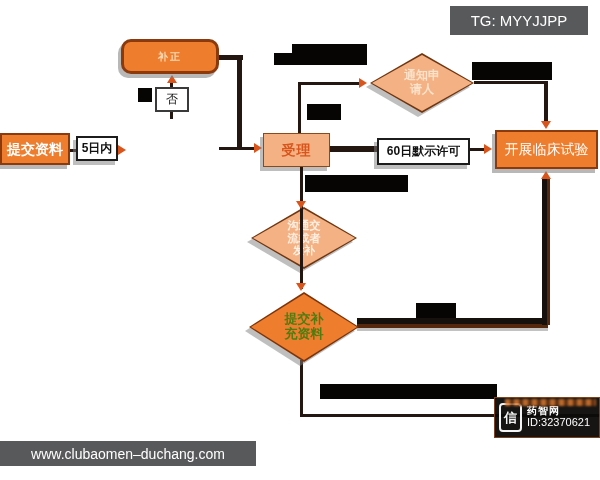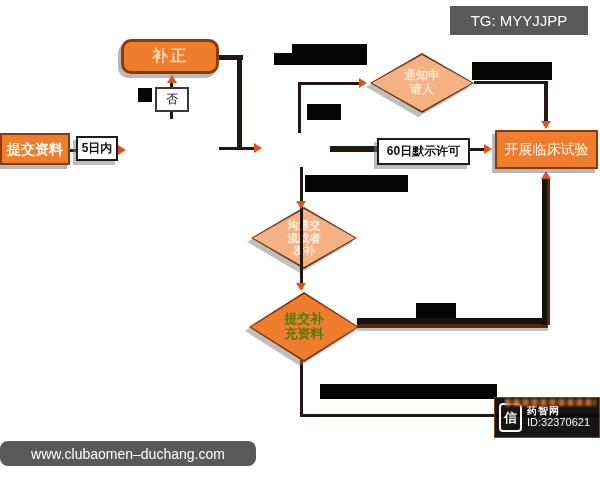--- a/index.html
+++ b/index.html
@@ -128,27 +128,30 @@
   <div class="node orange-box" style="left:0px;top:133px;width:70px;height:32px;">
     <span class="label" style="color:#ffffff;font-weight:bold;font-size:14px;">提交资料</span>
   </div>
 
   <div class="node white-box" style="left:76px;top:136px;width:42px;height:25px;">
     <span class="label" style="color:#111111;font-weight:600;font-size:12px;">5日内</span>
   </div>
 
 
   <div class="node orange-box" style="left:121px;top:39px;width:98px;height:35px;border-radius:10px;border-width:3px;">
-    <span class="label" style="color:#F8D9B4;font-weight:bold;font-size:16px;letter-spacing:2px;">补正</span>
+    <span class="label" style="color:#F8D9B4;font-weight:bold;font-size:10px;letter-spacing:2px;">补正</span>
   </div>
 
   <div class="node white-box" style="left:155px;top:87px;width:34px;height:25px;border-color:#3a3a3a;box-shadow:none;">
     <span class="label" style="color:#111111;font-size:12px;">否</span>
   </div>
 
+  <div class="node peach-box" style="left:263px;top:133px;width:67px;height:34px;">
+    <span class="label" style="color:#D9551C;font-weight:bold;font-size:14px;letter-spacing:1px;">受理</span>
+  </div>
 
   <div class="node white-box" style="left:377px;top:138px;width:93px;height:27px;">
     <span class="label" style="color:#111111;font-weight:600;font-size:12px;">60日默示许可</span>
   </div>
 
   <div class="node orange-box" style="left:495px;top:130px;width:103px;height:39px;z-index:5;">
     <span class="label" style="color:#ffffff;font-weight:normal;font-size:14px;">开展临床试验</span>
   </div>
 
   <div class="diamond" style="left:370px;top:53px;width:104px;height:60px;z-index:4;">
@@ -170,21 +173,21 @@
     <div class="d-border" style="background:#7d3408;"></div>
     <div class="d-fill" style="background:#EE7D2E;"></div>
     <div class="d-label" style="color:#4d7c0f;font-weight:bold;font-size:13px;">提交补
 充资料</div>
   </div>
 
   <div class="gray-bar" style="left:450px;top:6px;width:138px;height:29px;font-size:15px;">
     <span>TG: MYYJJPP</span>
   </div>
 
-  <div class="gray-bar" style="left:0px;top:441px;width:256px;height:25px;font-size:14px;border-radius:8px;">
+  <div class="gray-bar" style="left:0px;top:441px;width:256px;height:25px;font-size:14px;">
     <span>www.clubaomen–duchang.com</span>
   </div>
 
   <div id="watermark">
     <div id="wm-blur"></div>
     <div id="wm-logo">信</div>
     <div id="wm-texts">
       <span id="wm-site">药智网</span>
       <span id="wm-id">ID:32370621</span>
     </div>

